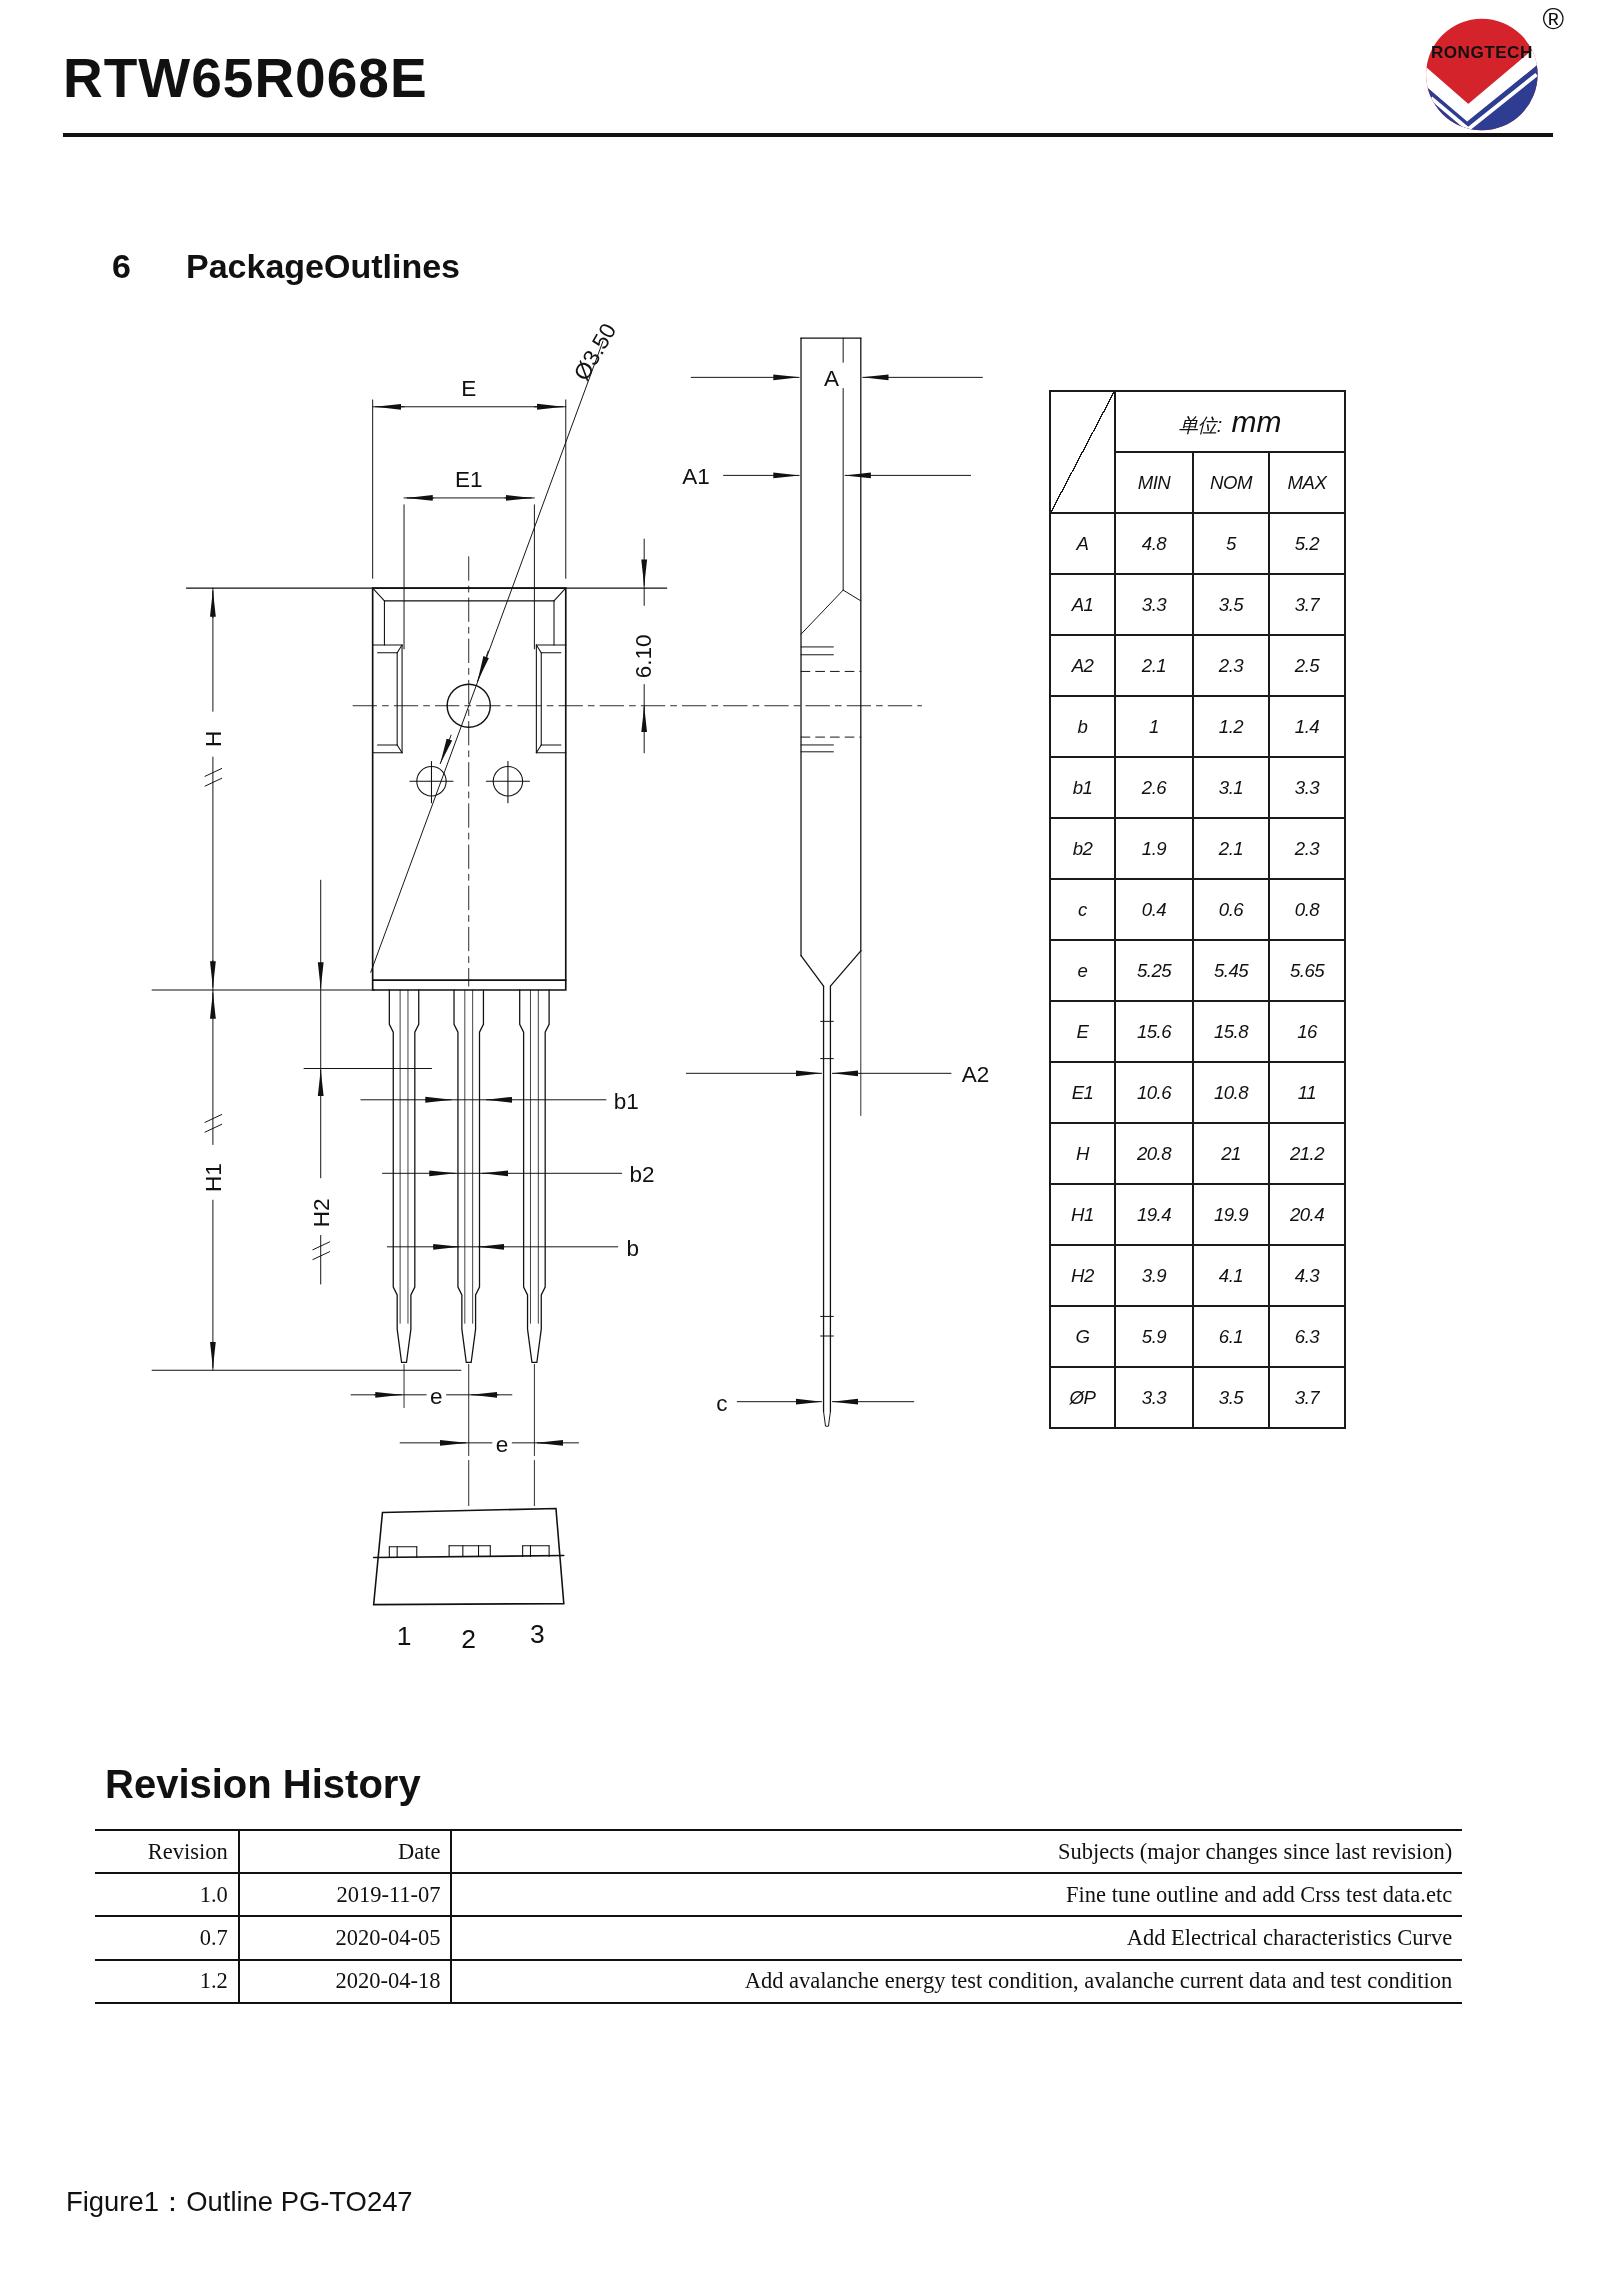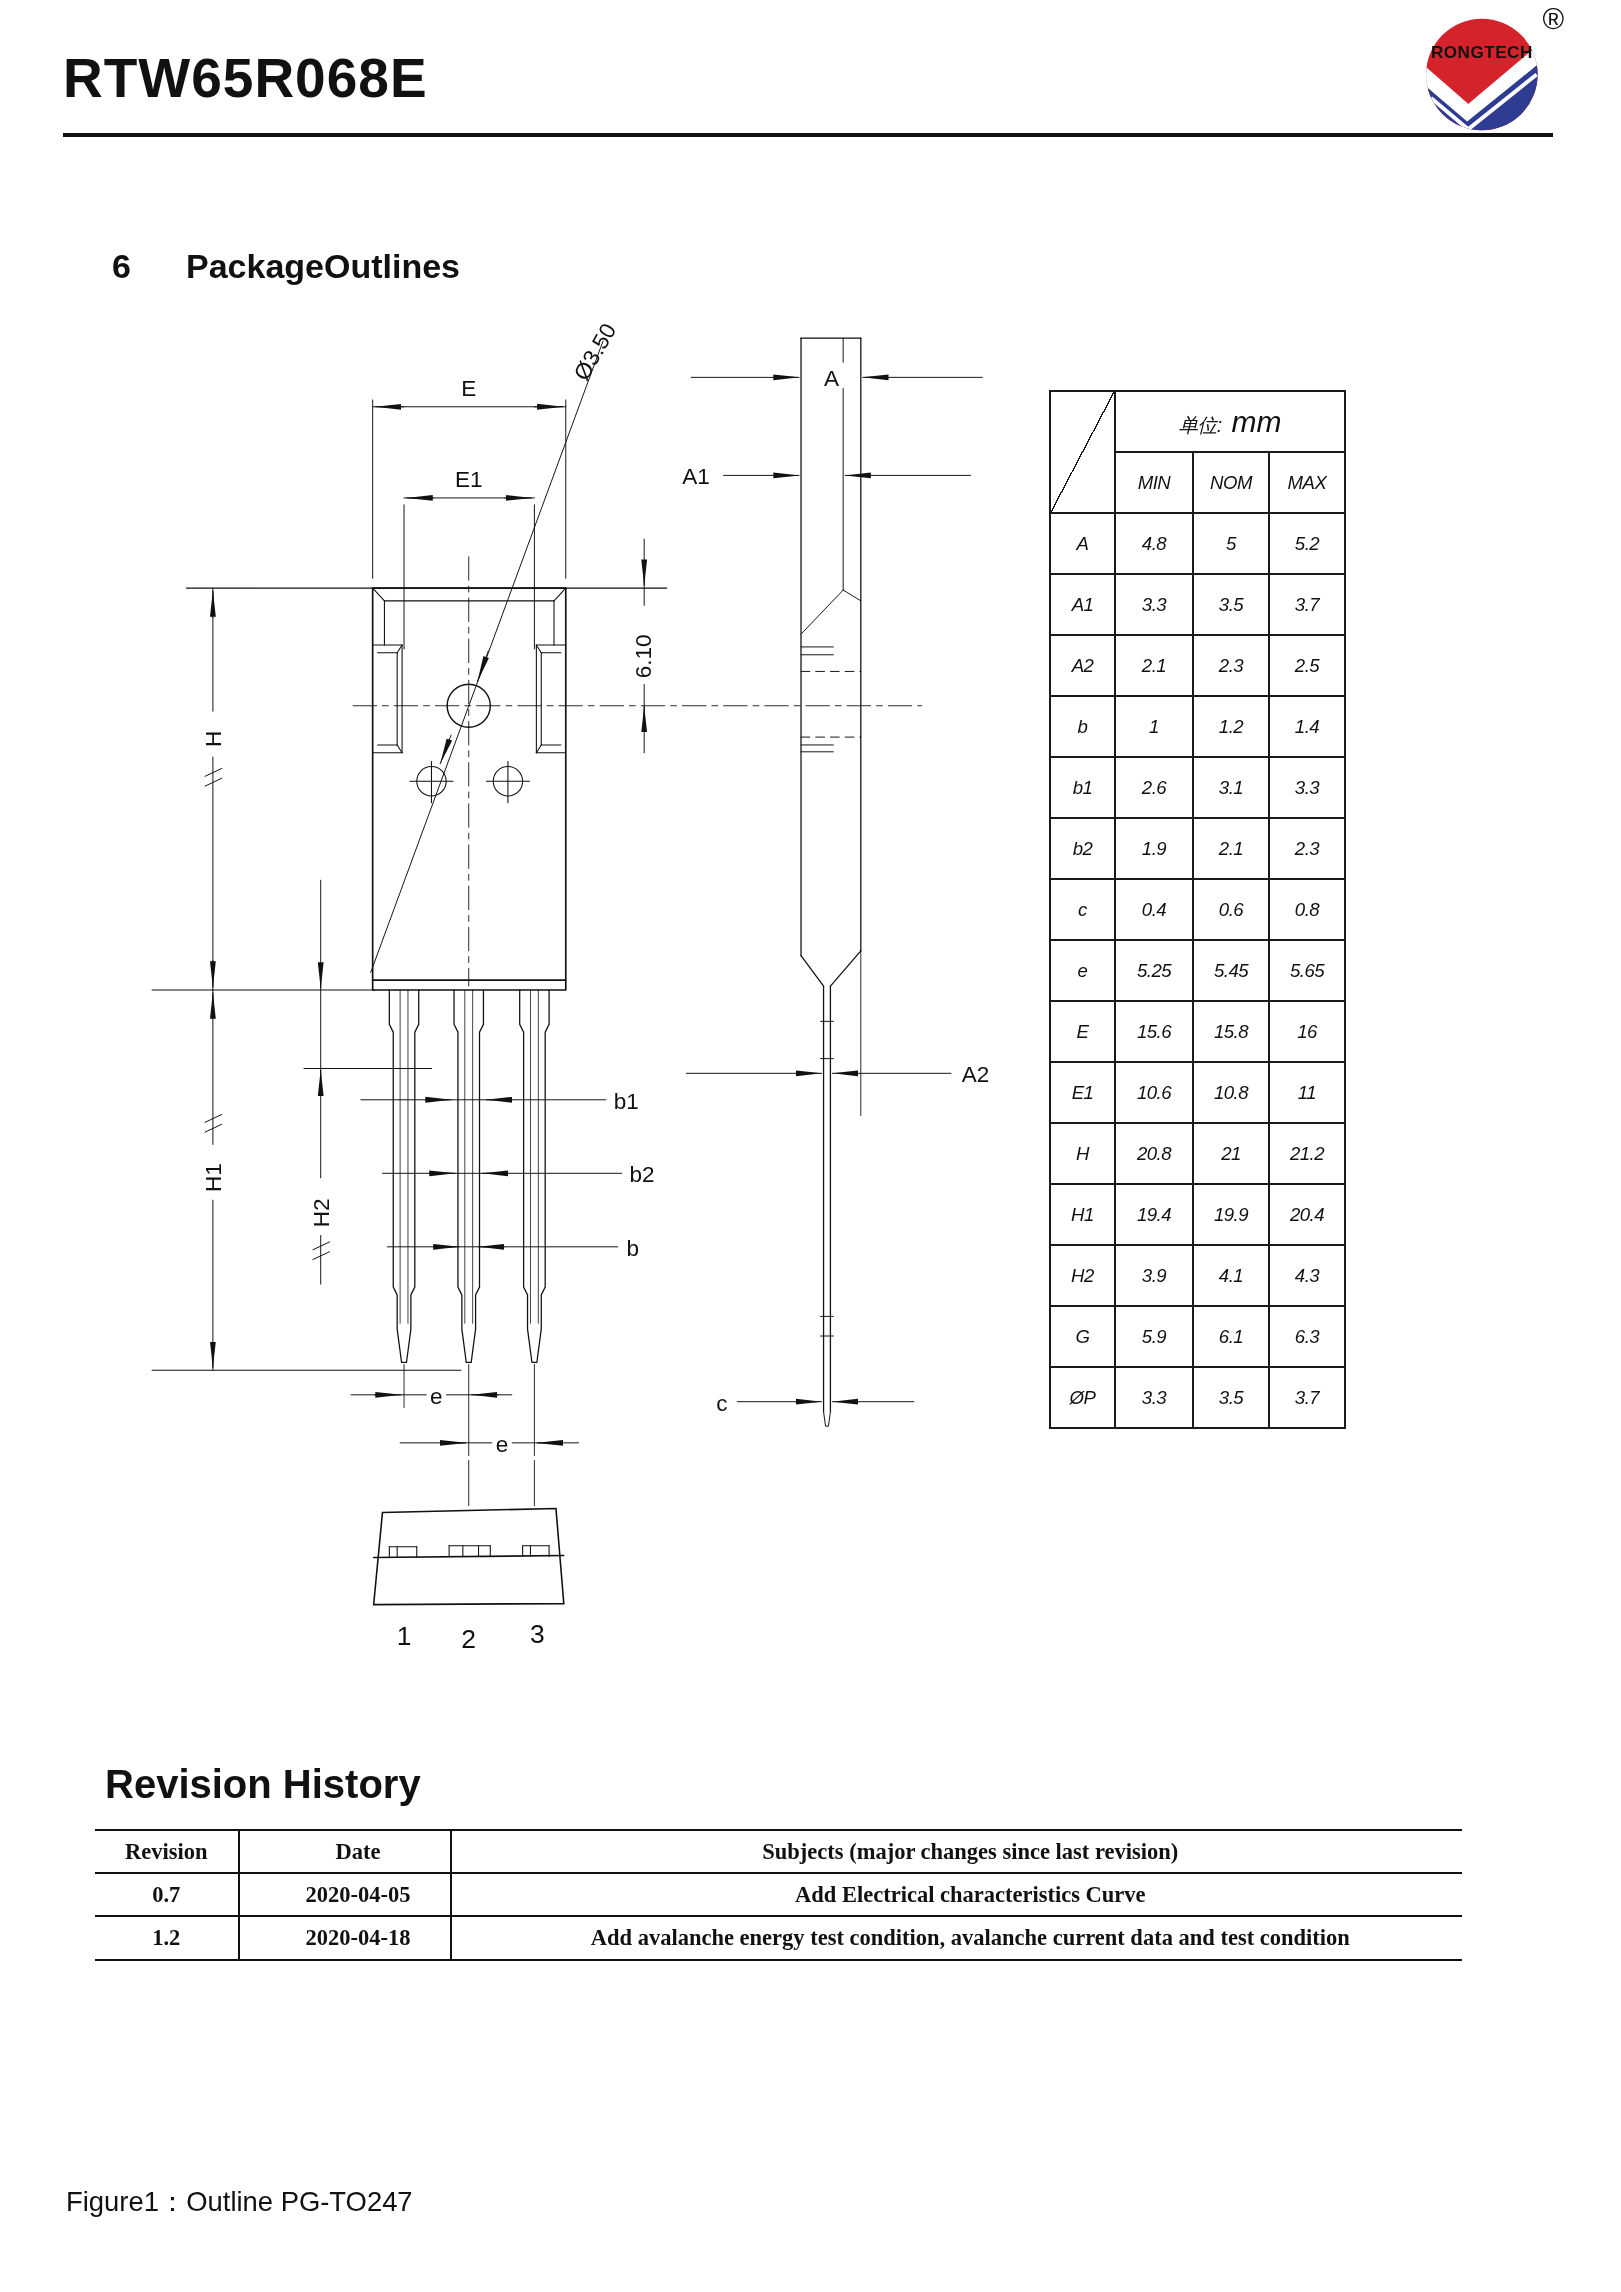--- a/index.html
+++ b/index.html
@@ -24,21 +24,21 @@
   #dim-table .diag{width:63px;background:
      linear-gradient(to bottom right,transparent 49.4%,#1a1a1a 49.4%,#1a1a1a 50.6%,transparent 50.6%);}
   #dim-table .c2{width:76px}.c3{width:74px}.c4{width:74px}
   #dim-table .unitcell{font-size:19.6px;}
   #dim-table .unitcell .big{font-size:30px;letter-spacing:0;}
   
   #rev-title{position:absolute;left:105px;top:1762px;font-size:40px;font-weight:bold;}
   #rev-table{position:absolute;left:95px;top:1829px;width:1367px;border-collapse:collapse;
      font-family:"Liberation Serif",serif;font-size:22.5px;}
   #rev-table td,#rev-table th{border-top:2.5px solid #111;border-bottom:2.5px solid #111;
-     font-weight:bold;text-align:center;padding:6.9px 9.8px 6.9px 9.8px;height:27.4px;}
+     font-weight:normal;text-align:right;padding:6.9px 9.8px 6.9px 9.8px;height:27.4px;}
   #rev-table .v{border-left:2px solid #111;padding-left:36px;}
   #rev-table .col-rev{width:123px;}
   #rev-table .col-date{width:165px;}
   #figure-caption{position:absolute;left:66px;top:2184px;font-size:27.4px;
      font-family:"Liberation Sans",sans-serif;}
 </style>
 </head>
 <body>
 
 <div id="page">
@@ -410,20 +410,25 @@
   <table id="rev-table">
     <tbody>
       <tr>
         <th class="col-rev">Revision</th>
         <th class="v col-date">Date</th>
         <th class="v">Subjects (major changes since last revision)</th>
       </tr>
     </tbody>
     <tbody>
         <tr>
+          <td>1.0</td>
+          <td class="v">2019-11-07</td>
+          <td class="v">Fine tune outline and add Crss test data.etc</td>
+        </tr>
+        <tr>
           <td>0.7</td>
           <td class="v">2020-04-05</td>
           <td class="v">Add Electrical characteristics Curve</td>
         </tr>
         <tr>
           <td>1.2</td>
           <td class="v">2020-04-18</td>
           <td class="v">Add avalanche energy test condition, avalanche current data and test condition</td>
         </tr>
       </tbody>

